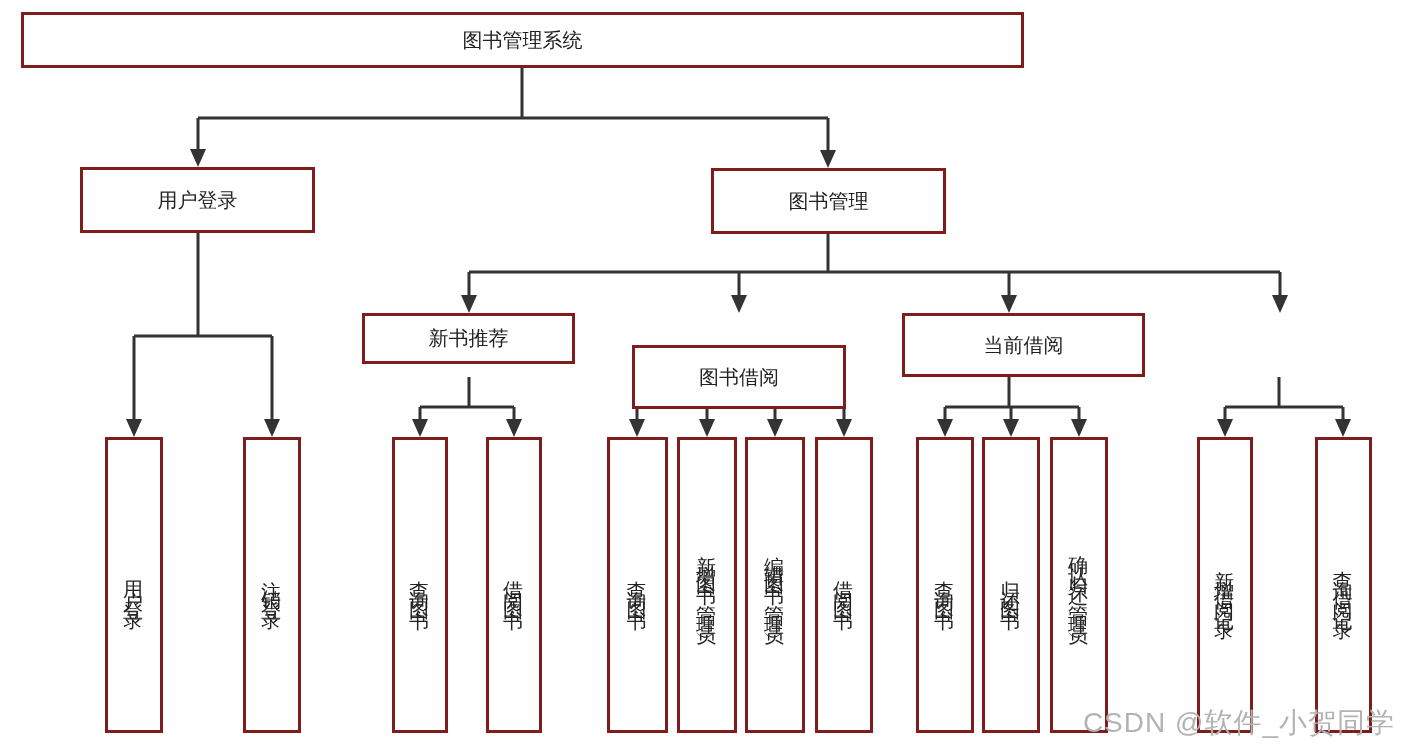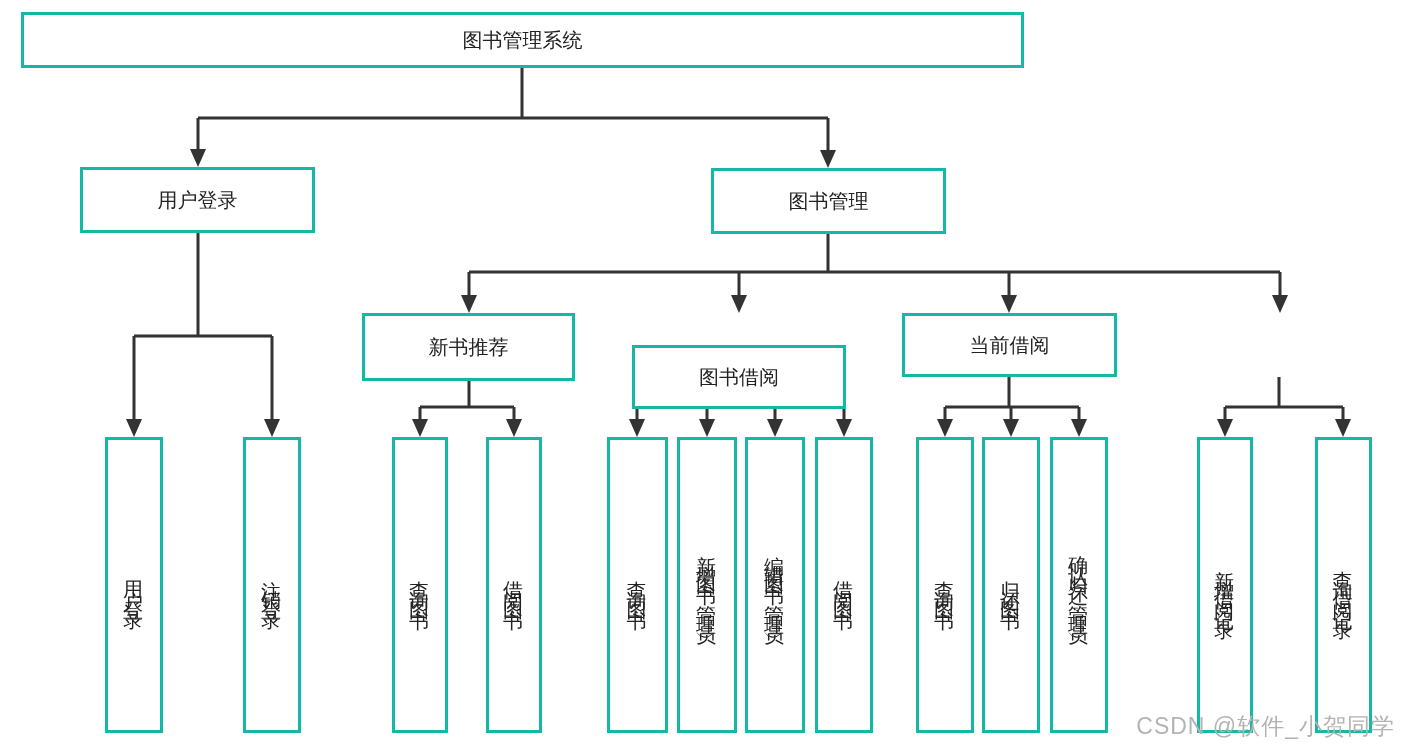--- a/index.html
+++ b/index.html
@@ -9,36 +9,36 @@
     background:#ffffff;
     font-family:"Liberation Sans","DejaVu Sans",sans-serif;
     overflow:hidden;
   }
   .connectors{position:absolute;left:0;top:0;z-index:1;}
   .connectors path.line{fill:none;stroke:#333333;stroke-width:3;}
   .connectors path.arrow{fill:#333333;stroke:none;}
   .box{
     position:absolute;z-index:2;
     box-sizing:border-box;
-    border:3px solid #14b8a6;
+    border:3px solid #7f1d1d;
     background:#ffffff;
     display:flex;align-items:center;justify-content:center;
     color:#222222;font-size:20px;
     white-space:nowrap;
   }
   .leaf{
     writing-mode:vertical-lr;
     text-orientation:mixed;
     letter-spacing:10px;
     font-size:20px;
     white-space:normal;
   }
   .watermark{
     position:absolute;right:10px;bottom:5px;z-index:3;
-    color:#b3b3b3;font-size:23px;letter-spacing:1px;
+    color:#b3b3b3;font-size:28px;letter-spacing:1px;
   }
 </style>
 </head>
 <body>
 
 <div class="stage">
 
   <svg class="connectors" width="1405" height="747" viewBox="0 0 1405 747">
 
     <path class="line" d="M522 68 V118 M198 118 H828 M198 118 V152 M828 118 V152"></path>
@@ -61,23 +61,23 @@
 
     <path class="line" d="M1279 377 V407 M1225 407 H1343 M1225 407 V423 M1343 407 V423"></path>
     <path class="arrow" d="M1217 419 L1233 419 L1225 437 Z M1335 419 L1351 419 L1343 437 Z"></path>
   </svg>
 
   <div class="box" style="left:21px;top:12px;width:1003px;height:56px;">图书管理系统</div>
 
   <div class="box" style="left:80px;top:167px;width:235px;height:66px;">用户登录</div>
   <div class="box" style="left:711px;top:168px;width:235px;height:66px;">图书管理</div>
 
-  <div class="box" style="left:362px;top:313px;width:213px;height:68px;">新书推荐</div>
+  <div class="box" style="left:362px;top:313px;width:213px;height:51px;">新书推荐</div>
   <div class="box" style="left:632px;top:313px;width:214px;height:64px;margin-top:32px;">图书借阅</div>
-  <div class="box" style="left:902px;top:313px;width:215px;height:64px;">当前借阅</div>
+  <div class="box" style="left:902px;top:313px;width:243px;height:64px;">当前借阅</div>
 
   <div class="box leaf" style="left:105px;top:437px;width:58px;height:296px;">用户登录</div>
   <div class="box leaf" style="left:243px;top:437px;width:58px;height:296px;">注销登录</div>
 
   <div class="box leaf" style="left:392px;top:437px;width:56px;height:296px;">查询图书</div>
   <div class="box leaf" style="left:486px;top:437px;width:56px;height:296px;">借阅图书</div>
 
   <div class="box leaf" style="left:607px;top:437px;width:61px;height:296px;">查询图书</div>
   <div class="box leaf" style="left:677px;top:437px;width:60px;height:296px;">新增图书（管理员）</div>
   <div class="box leaf" style="left:745px;top:437px;width:60px;height:296px;">编辑图书（管理员）</div>

